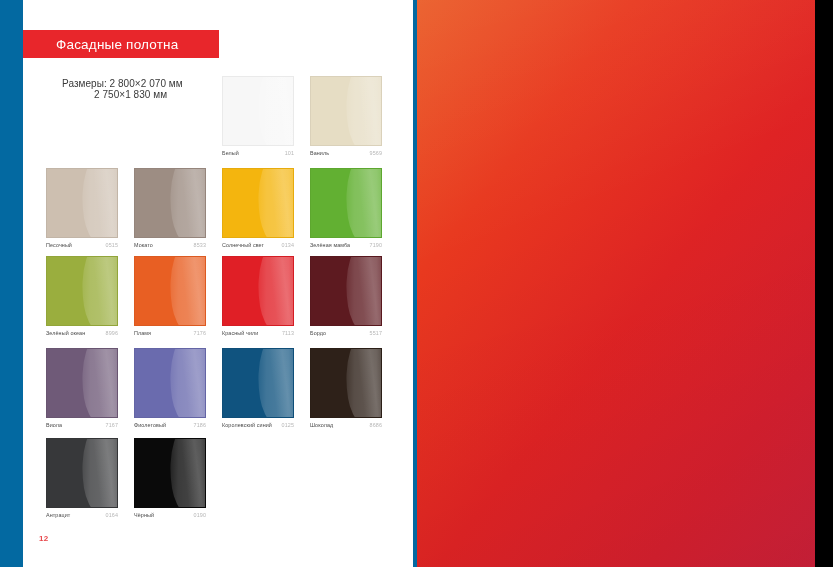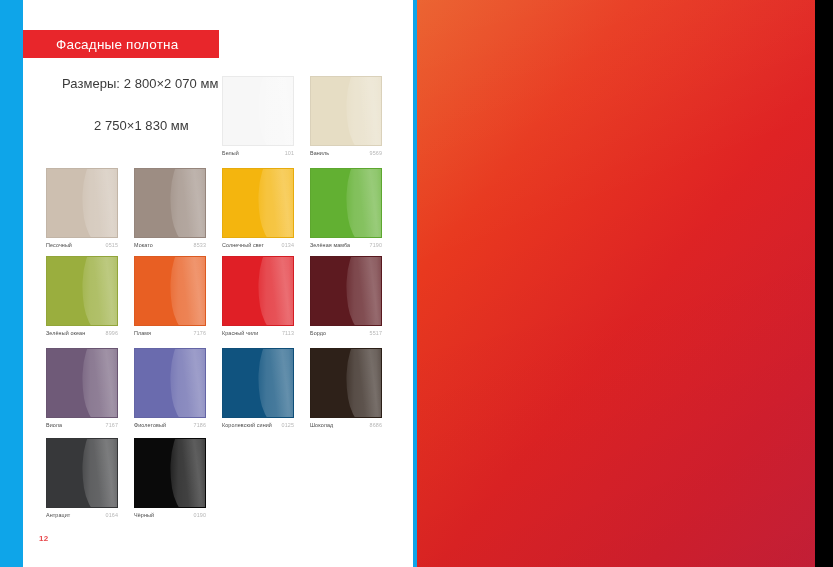--- a/index.html
+++ b/index.html
@@ -12,21 +12,21 @@
     height: 567px;
     overflow: hidden;
     font-family: "Liberation Sans", sans-serif;
     -webkit-font-smoothing: antialiased;
   }
 
   #spread {
     position: relative;
     width: 698px;
     height: 567px;
-    background: #0ea5e9;
+    background: #0369a1;
   }
 
   
   #left-page {
     position: absolute;
     left: 23px;
     top: 0px;
     width: 390px;
     height: 567px;
     background: #ffffff;
@@ -53,30 +53,29 @@
     white-space: nowrap;
   }
 
   
   #specs {
     position: absolute;
     left: 39px;
     top: 78px;
     width: 180px;
     color: #3a3a3a;
-    font-size: 13px;
+    font-size: 10px;
     line-height: 11.2px;
     letter-spacing: 0.05px;
   }
   #specs .spec-line {
     white-space: nowrap;
   }
   #specs .spec-line.indented {
     padding-left: 32px;
-    margin-top: 31px;
   }
 
   
   #swatch-grid {
     position: absolute;
     left: 0px;
     top: 0px;
     width: 390px;
     height: 567px;
   }

